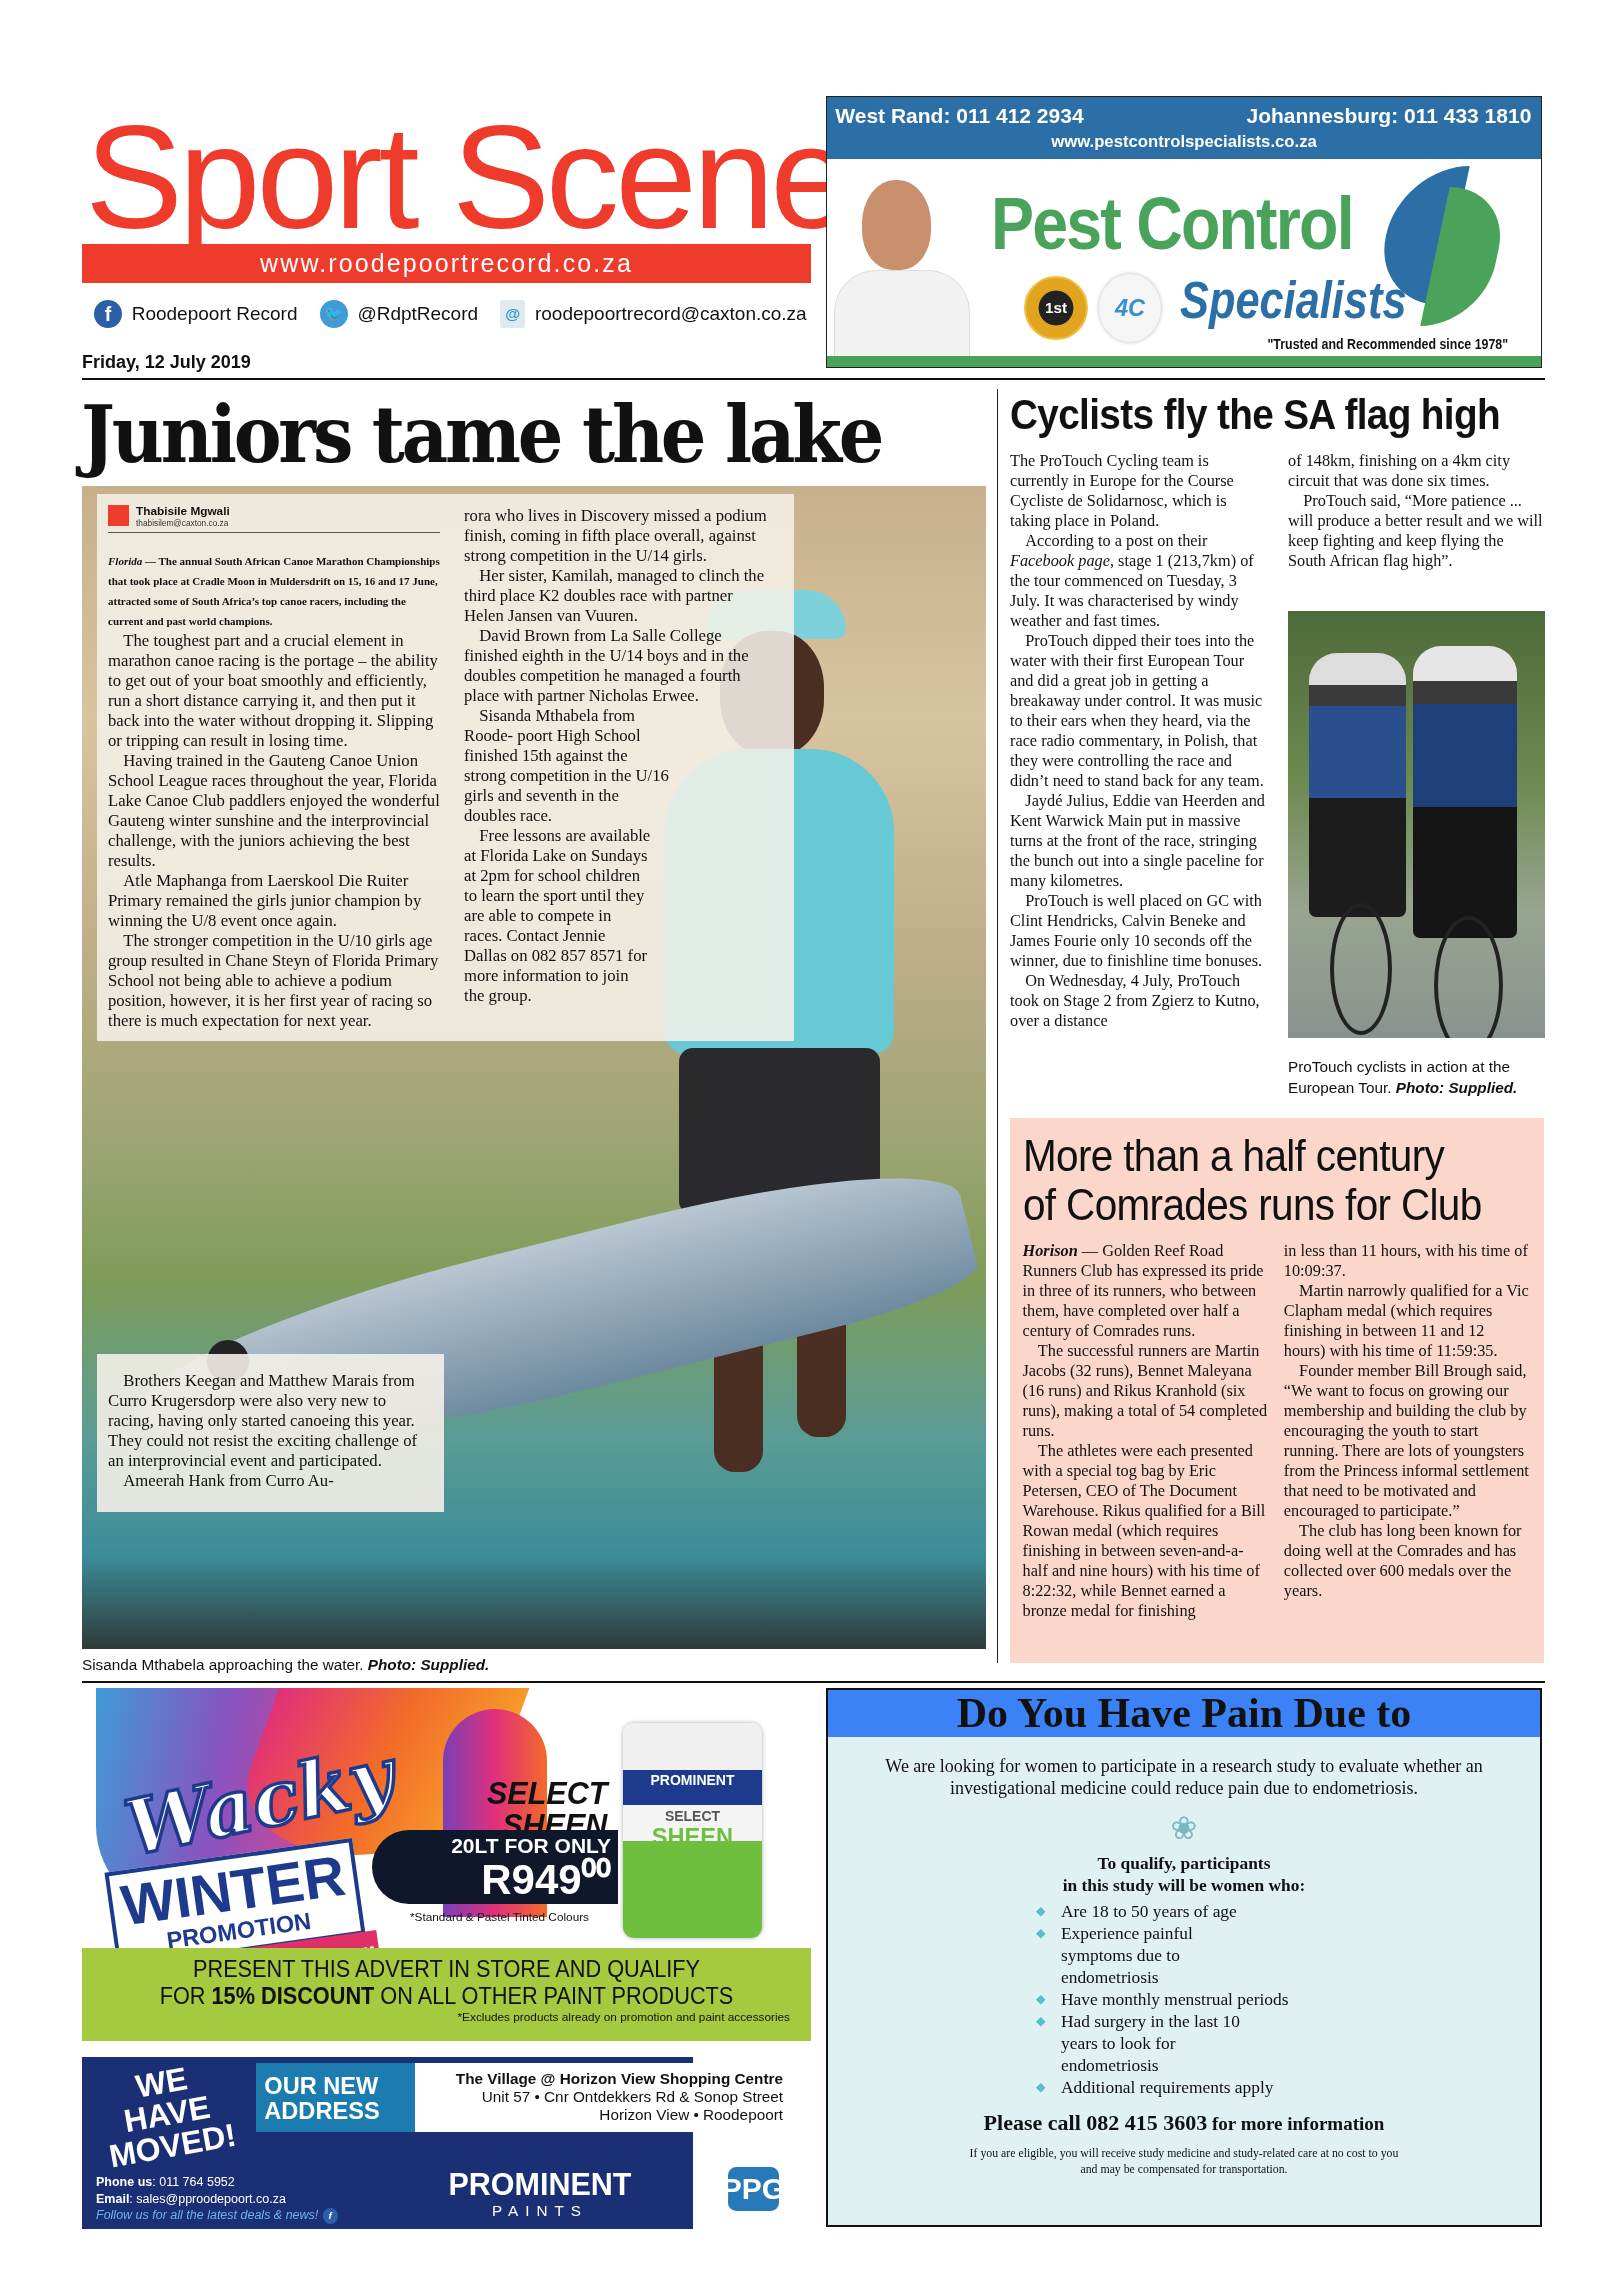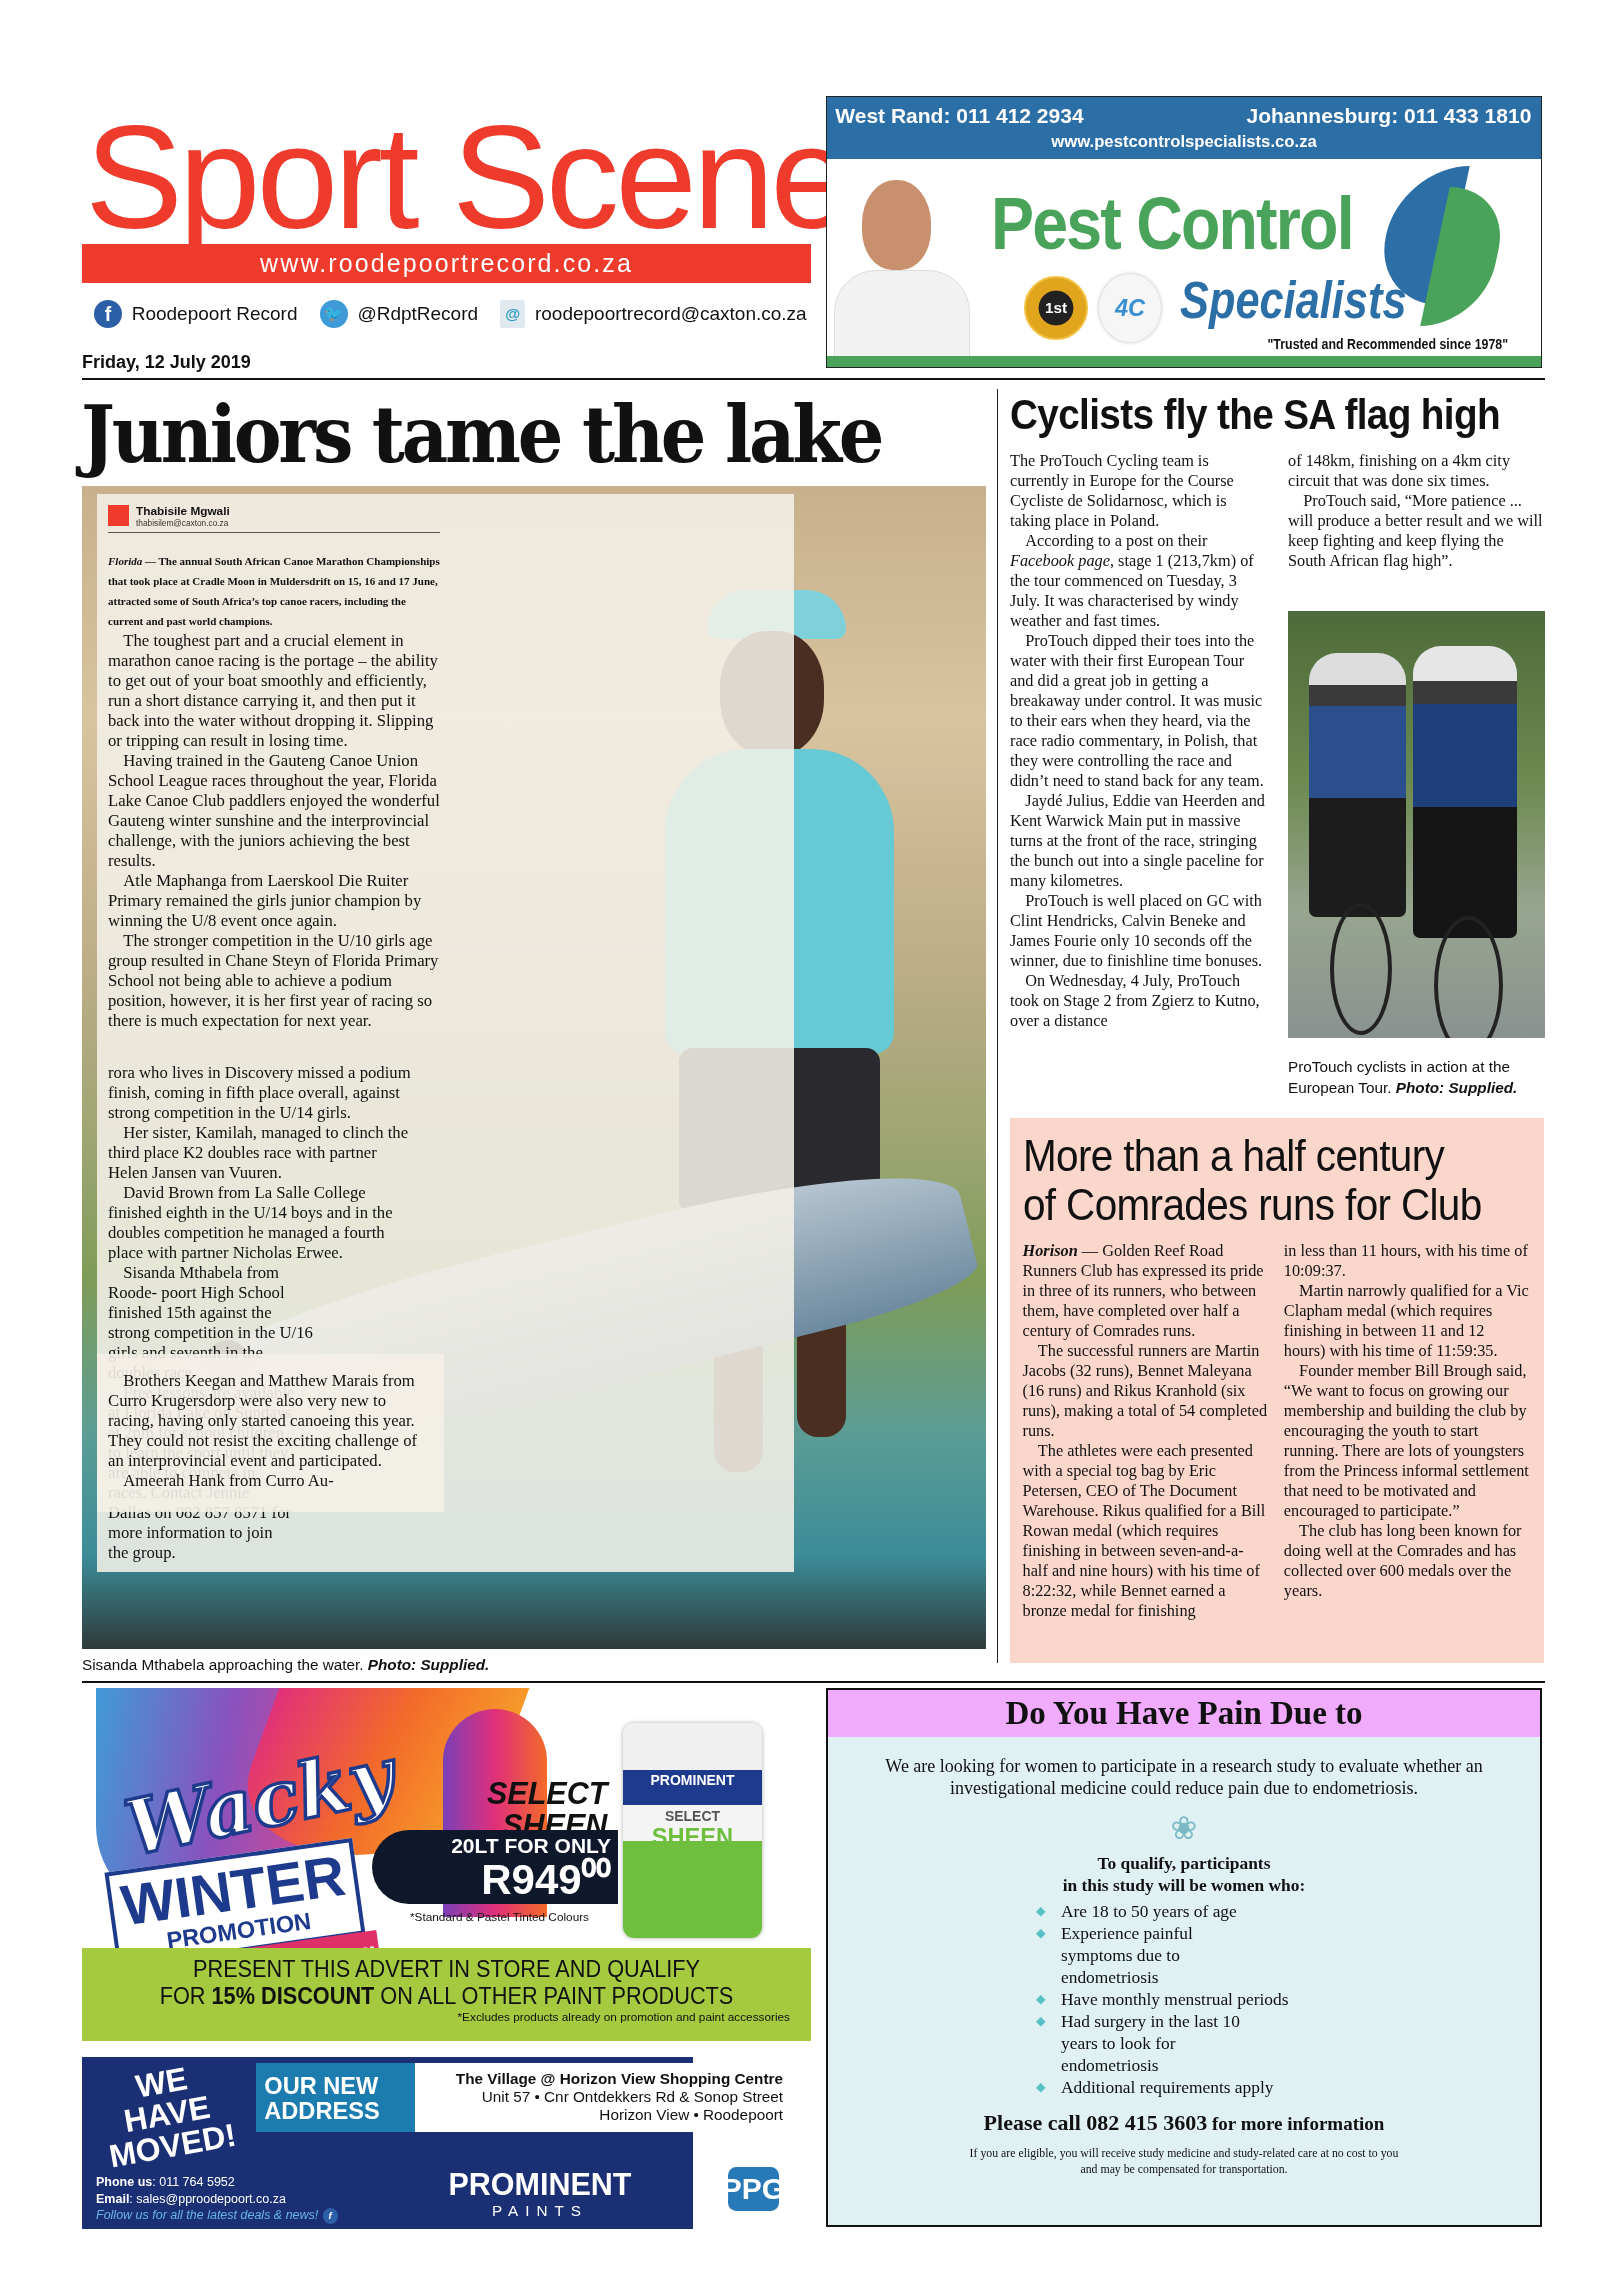--- a/index.html
+++ b/index.html
@@ -58,21 +58,21 @@
   .pc-paddle { position: absolute; left: 125px; top: 854px; width: 42px; height: 42px; background: #222; border-radius: 50%; }
 
   .textbox-top { left: 97px; top: 494px; width: 697px; border: none; background: rgba(244,240,232,0.88); padding: 9.7px 9.7px 9.7px 11px; }
   .textbox-bottom { left: 97px; top: 1354px; width: 347px; background: rgba(244,240,232,0.9); padding: 16.7px 9.7px 21px 11px; }
 
   .byline { display: flex; gap: 7px; align-items: center; border-bottom: 1.4px solid #555; padding-bottom: 4.2px; width: 332px; }
   .byline-sq { width: 21px; height: 21px; background: #ef3b2c; }
   .byline-name { font-family: "Liberation Sans", sans-serif; font-weight: bold; font-size: 11.8px; }
   .byline-email { font-family: "Liberation Sans", sans-serif; font-size: 8.3px; color: #333; }
 
-  .cols2 { display: flex; gap: 29px; flex-direction: column; }
+  .cols2 { display: flex; gap: 23px; }
   .col-a { width: 333px; }
   .col-b { width: 333px; }
   p.body { font-size: 16.7px; line-height: 20px; text-indent: 15.3px; }
   p.body.noind { text-indent: 0; }
   p.lead { font-size: 11px; line-height: 20px; font-weight: bold; }
   .it { font-style: italic; }
 
   .caption1 { left: 82px; top: 1656px; font-family: "Liberation Sans", sans-serif; font-size: 15.3px; white-space: nowrap; }
   .caption1 b { font-style: italic; }
 
@@ -135,21 +135,21 @@
   .contacts { position: absolute; left: 14px; top: 486px; color: #fff; font-family: "Liberation Sans", sans-serif; font-size: 12.5px; line-height: 16.7px; }
   .contacts .follow { color: #6ab4ea; font-style: italic; }
   .fb-sq { display: inline-block; width: 15.3px; height: 15.3px; border-radius: 50%; background: #2b5fa8; color: #fff; text-align: center; font-weight: bold; font-size: 9.7px; line-height: 15.3px; margin-left: 4.2px; }
   .prominent { position: absolute; left: 326px; top: 479px; color: #fff; font-family: "Liberation Sans", sans-serif; text-align: center; width: 264px; }
   .prom-name { font-size: 30.5px; font-weight: bold; }
   .prom-paints { font-size: 15.3px; letter-spacing: 7px; }
   .ppg { position: absolute; left: 646px; top: 479px; width: 51px; height: 44px; border-radius: 8.3px; background: #2879b8; color: #fff; font-family: "Liberation Sans", sans-serif; font-weight: bold; font-size: 30px; display: flex; align-items: center; justify-content: center; }
 
   
   .endo { left: 826px; top: 1688px; width: 716px; height: 539px; border: 2.8px solid #111; background: #e0f1f4; overflow: hidden; }
-  .endo-h1 { height: 47px; background: #f0abfc; text-align: center; font-family: "Liberation Serif", serif; font-weight: bold; font-size: 33px; line-height: 47px; }
+  .endo-h1 { height: 47px; background: #3b82f6; text-align: center; font-family: "Liberation Serif", serif; font-weight: bold; font-size: 42px; line-height: 47px; }
   .endo-h2 { height: 54px; background: #bdbdbd; text-align: center; font-family: "Liberation Serif", serif; font-weight: bold; font-size: 36px; line-height: 54px; }
   .endo-intro { text-align: center; font-size: 18px; line-height: 22px; margin-top: 18px; }
   .endo-flower { text-align: center; font-size: 32px; color: #7bb8c6; margin-top: 9.7px; }
   .endo-q { text-align: center; font-weight: bold; font-size: 17.4px; line-height: 22px; margin-top: 5.6px; }
   .endo-list { margin: 4.2px 0 0 208px; list-style: none; }
   .endo-list li { font-size: 17.4px; line-height: 22px; padding-left: 25px; position: relative; }
   .endo-list li::before { content: "\25C6"; position: absolute; left: 0; color: #57c0c6; font-size: 12.5px; }
   .endo-call { text-align: center; font-weight: bold; font-size: 19px; line-height: 23.6px; margin-top: 12.5px; }
   .endo-call .big { font-size: 22px; }
   .endo-fine { text-align: center; font-size: 11.8px; line-height: 16px; margin-top: 9.7px; }

